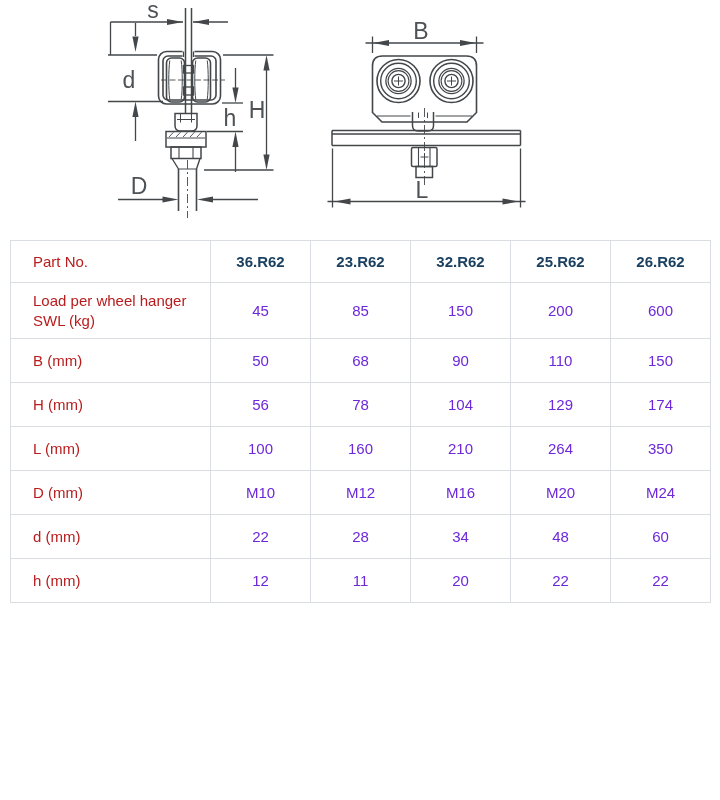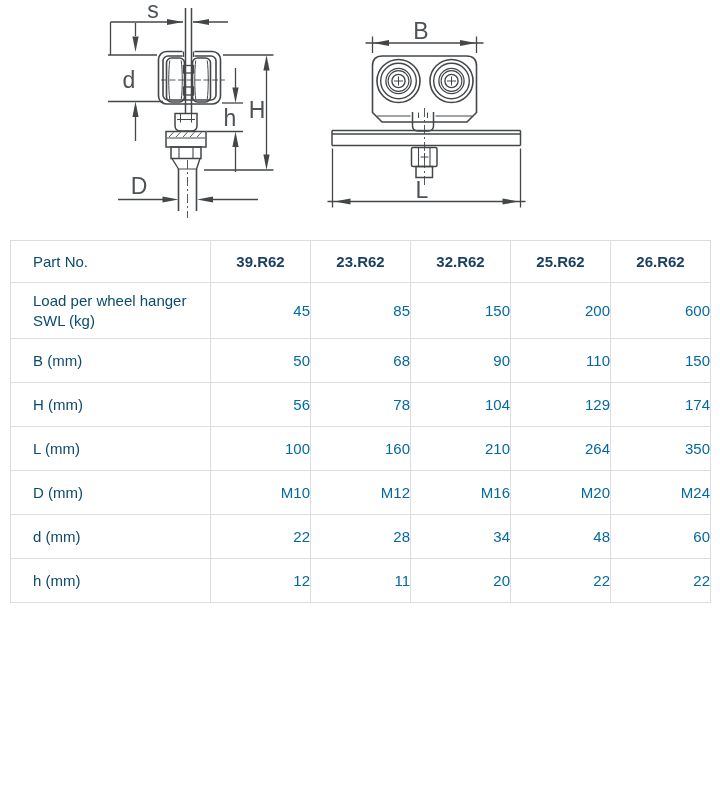--- a/index.html
+++ b/index.html
@@ -1,23 +1,23 @@
 <!DOCTYPE html>
 <html><head>
 <meta charset="utf-8">
 <style>
   html,body{margin:0;padding:0;background:#ffffff;}
   body{width:720px;height:800px;overflow:hidden;font-family:"Liberation Sans",sans-serif;}
   .drawing-wrap{width:720px;height:235px;}
   svg text.dim-label{font-family:"Liberation Sans",sans-serif;font-size:23px;fill:#4d5256;text-anchor:middle;}
   .spec-table{border-collapse:collapse;table-layout:fixed;width:700px;margin:5px 0 0 10px;}
   .spec-table td,.spec-table th{border:1px solid #dadde1;font-size:15px;font-weight:400;
-      color:#0c4a6e;vertical-align:middle;line-height:1.3;padding:0;}
+      color:#b91c1c;vertical-align:middle;line-height:1.3;padding:0;}
   .spec-table .label-cell{text-align:left;padding-left:22px;padding-right:8px;}
-  .spec-table .value-cell{text-align:right;color:#0369a1;}
+  .spec-table .value-cell{text-align:center;color:#6d28d9;}
   .spec-table th.part-col{color:#1b4060;font-weight:700;text-align:center;}
   .spec-table th.label-cell{font-weight:400;}
   tr.r-header{height:42px;}
   tr.r-tall{height:56px;padding-left:44px;}
   tr.r-std{height:44px;}
   tr.r-last{height:42px;}
   col.c-label{width:200px;}
   col.c-data{width:100px;}
 </style>
 </head>
@@ -172,21 +172,21 @@
     <col class="c-label">
       <col class="c-data">
       <col class="c-data">
       <col class="c-data">
       <col class="c-data">
       <col class="c-data">
   </colgroup>
   <thead>
     <tr class="r-header">
       <th class="label-cell">Part No.</th>
-      <th class="part-col">39.R62</th>
+      <th class="part-col">36.R62</th>
       <th class="part-col">23.R62</th>
       <th class="part-col">32.R62</th>
       <th class="part-col">25.R62</th>
       <th class="part-col">26.R62</th>
     </tr>
   </thead>
   <tbody>
     <tr class="r-tall">
       <td class="label-cell">Load per wheel hanger SWL (kg)</td>
       <td class="value-cell">45</td>

